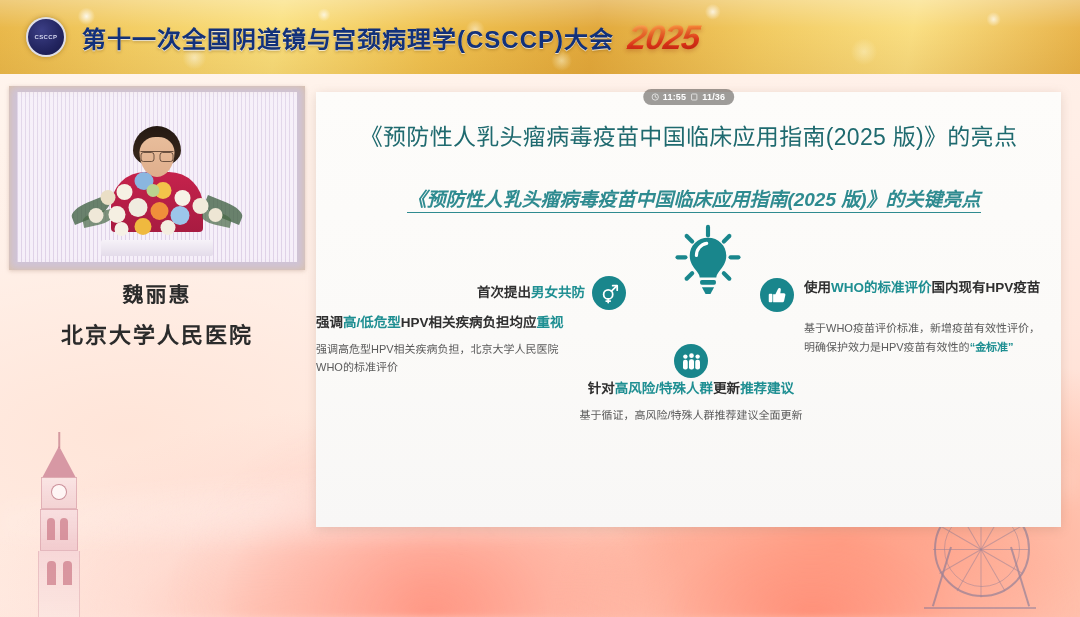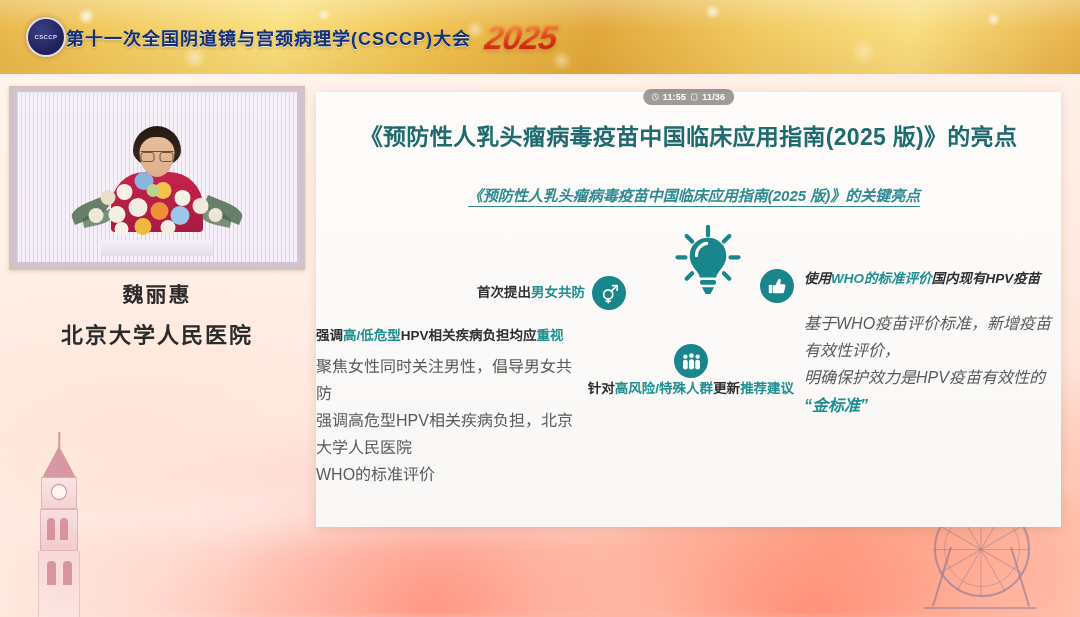--- a/index.html
+++ b/index.html
@@ -74,21 +74,22 @@
     border:2px solid rgba(255,255,255,.85);
     box-shadow:0 0 5px rgba(120,80,0,.45);
     display:flex; align-items:center; justify-content:center;
     flex:0 0 auto;
   }
   .logo-badge span{
     color:#d7d9f2; font-size:6px; font-weight:bold; letter-spacing:.4px;
     line-height:1.15; text-align:center;
   }
   .banner-title{
-    font-size:18px; font-weight:bold; letter-spacing:1px;
+    margin-left:16px;
+    font-size:24px; font-weight:bold; letter-spacing:1px;
     color:#12317a;
     text-shadow:0 1px 0 rgba(255,255,255,.7), 0 2px 3px rgba(110,70,10,.35);
     white-space:nowrap;
   }
   .banner-year{
     margin-left:14px; font-size:34px; font-weight:bold; font-style:italic;
     letter-spacing:-1px;
     background:linear-gradient(175deg,#ffd27a 0%,#ff8a3a 32%,#e8371b 62%,#b61a0c 100%);
     -webkit-background-clip:text; background-clip:text; color:transparent;
     text-shadow:0 2px 4px rgba(140,30,10,.28);
@@ -229,27 +230,27 @@
   
   .slide{
     position:absolute; left:316px; top:92px; width:745px; height:435px;
     background:linear-gradient(180deg,#fdfcfa 0%,#fbfaf8 55%,#f8f7f6 100%);
     box-shadow:0 2px 10px rgba(140,110,90,.22);
     padding-left:12px;
   }
   .slide-title{
     position:absolute; left:0; right:0; top:26px;
     text-align:center;
-    font-size:23px; font-weight:bold; letter-spacing:.3px;
+    font-size:23px; font-weight:normal; letter-spacing:.3px;
     color:#1f6a6f;
   }
   .slide-subtitle{
     position:absolute; left:0; right:0; top:92px;
     text-align:center;
-    font-size:15px; font-weight:bold; font-style:italic;
+    font-size:19px; font-weight:bold; font-style:italic;
     color:#2f8b90;
     margin-left:11px;
   }
   .slide-subtitle span{
     border-bottom:1.6px solid #2f8b90; padding-bottom:2px;
   }
 
   
   .time-badge{
     position:absolute; left:50%; top:-3px; transform:translateX(-50%);
@@ -263,38 +264,38 @@
 
   
   .bulb{ position:absolute; left:352px; top:130px; width:80px; height:78px; }
   .bulb svg{ width:100%; height:100%; }
 
   
   .pt{ position:absolute; }
 
   .pt-head{ font-size:13.5px; font-weight:bold; color:#2f2f2f; line-height:1.45; white-space:nowrap; }
   .pt-head .hl{ color:#1f8f92; }
-  .pt-sub{ font-size:16px; color:#5a5a5a; line-height:1.7; }
+  .pt-sub{ font-size:11px; color:#5a5a5a; line-height:1.7; }
   .pt-sub .hl{ color:#1f8f92; font-weight:bold; }
 
   .circ{
     width:34px; height:34px; border-radius:50%;
     background:#19868c; display:flex; align-items:center; justify-content:center;
     flex:0 0 auto;
   }
   .circ svg{ width:21px; height:21px; }
 
   
   #blk-left{ left:0; top:184px; width:310px; text-align:left; }
   #blk-left .rowtop{ display:flex; align-items:center; justify-content:flex-end; gap:7px; }
-  #blk-left .line2{ margin-top:16px; padding-right:41px; }
+  #blk-left .line2{ margin-top:3px; padding-right:41px; }
   #blk-left .pt-sub{ margin-top:7px; padding-right:41px; }
 
   
-  #blk-right{ left:444px; top:177px; width:295px;font-style:italic; }
+  #blk-right{ left:444px; top:186px; width:295px; }
   #blk-right .rowtop{ display:flex; align-items:flex-start; gap:10px; }
   #blk-right .pt-sub{ margin-top:7px; padding-left:44px; }
 
   
   #blk-bottom{ left:215px; top:252px; width:320px; text-align:center; }
   #blk-bottom .circ{ margin:0 auto; }
   #blk-bottom .pt-head{ margin-top:1px; }
   #blk-bottom .pt-sub{ margin-top:7px; }
 </style>
 </head>
@@ -442,21 +443,20 @@
             <line x1="8.2" y1="20.6" x2="12.8" y2="20.6" stroke="#fff" stroke-width="2" stroke-linecap="round"></line>
             <line x1="14.2" y1="9.3" x2="20.4" y2="3.2" stroke="#fff" stroke-width="2" stroke-linecap="round"></line>
             <polyline points="15.6,3 20.8,3 20.8,8.2" fill="none" stroke="#fff" stroke-width="2" stroke-linecap="round" stroke-linejoin="round"></polyline>
           </svg>
         </div>
       </div>
       <div class="pt-head line2">
         <span>强调</span><span class="hl">高/低危型</span><span>HPV相关疾病负担均应</span><span class="hl">重视</span>
       </div>
       <div class="pt-sub">
-        <div>聚焦女性同时关注男性，倡导男女共防</div>
         <div>强调高危型HPV相关疾病负担，北京大学人民医院</div>
         <div>WHO的标准评价</div>
       </div>
     </div>
 
     <div class="pt" id="blk-right">
       <div class="rowtop">
         <div class="circ">
           <svg viewBox="0 0 24 24">
             <path d="M7 10.5h2.6l3.1-6.2c.3-.7 1-1.1 1.8-.9.9.2 1.4 1 1.3 1.9l-.6 4.1h4.1c1.1 0 1.9 1 1.7 2l-1.5 6.8c-.2.9-1 1.5-1.9 1.5H7z" fill="#fff"></path>
@@ -482,16 +482,19 @@
           <circle cx="12" cy="5.4" r="2.7" fill="#fff"></circle>
           <circle cx="19" cy="6.4" r="2.5" fill="#fff"></circle>
           <rect x="2.3" y="10" width="5.4" height="11.2" rx="2.4" fill="#fff"></rect>
           <rect x="9.1" y="9.3" width="5.8" height="11.9" rx="2.6" fill="#fff"></rect>
           <rect x="16.3" y="10" width="5.4" height="11.2" rx="2.4" fill="#fff"></rect>
         </svg>
       </div>
       <div class="pt-head">
         <span>针对</span><span class="hl">高风险/特殊人群</span><span>更新</span><span class="hl">推荐建议</span>
       </div>
+      <div class="pt-sub">
+        <div>基于循证，高风险/特殊人群推荐建议全面更新</div>
+      </div>
     </div>
 
   </div>
 </div>
 
 </body></html>

